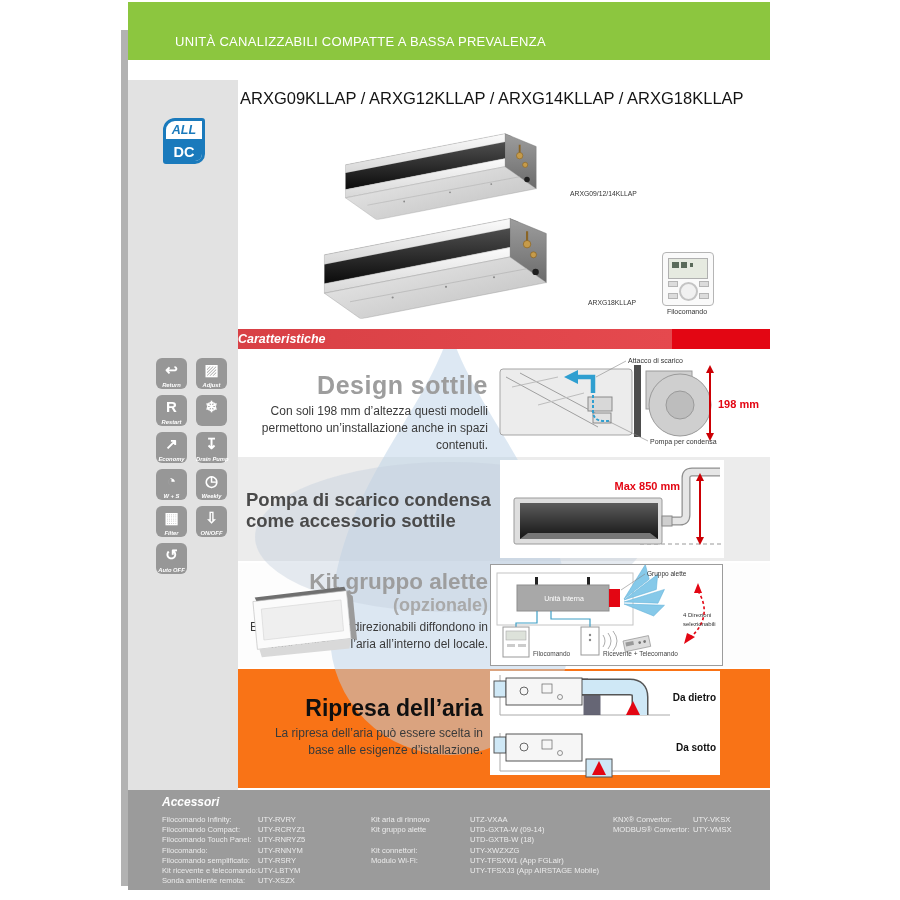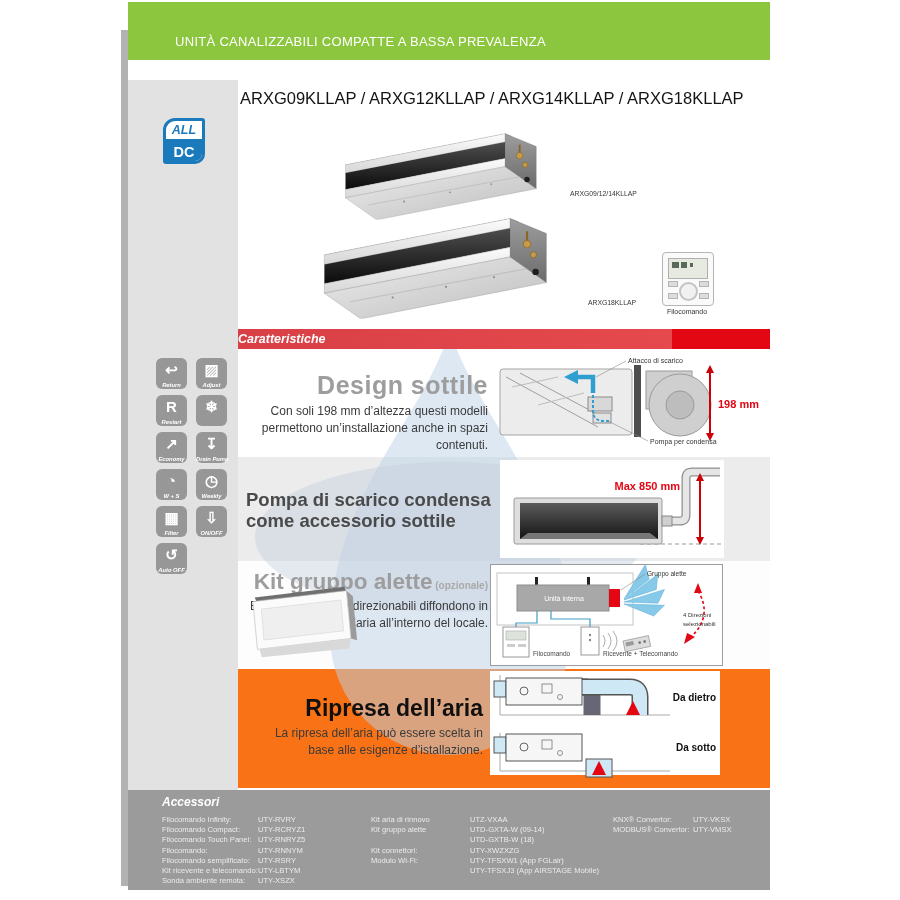--- a/index.html
+++ b/index.html
@@ -62,21 +62,21 @@
   .section{left:238px;width:532px;}
   #sec-design{top:351px;height:104px;background:#ffffff;}
   #sec-pump{top:457px;height:104px;background:#ececec;}
   #sec-louver{top:563px;height:104px;background:#fdfdfd;}
   #sec-intake{top:669px;height:119px;background:#f97316;}
   .sec-text{position:absolute;z-index:2;}
   .panel{position:absolute;background:#fff;z-index:2;}
   .sec-svg{position:absolute;z-index:2;}
   .h-gray{font-size:25px;font-weight:bold;color:#9d9d9d;letter-spacing:.5px;}
   .h-gray2{font-size:22.5px;font-weight:bold;color:#9d9d9d;}
-  .h-suffix{font-size:10px;font-weight:bold;color:#a9a9a9;}
+  .h-suffix{font-size:18px;font-weight:bold;color:#a9a9a9;}
   .h-dark{font-size:18.5px;font-weight:bold;color:#4a4a4a;line-height:1.16;}
   .h-black{font-size:23px;font-weight:bold;color:#101010;}
   .body-txt{font-size:12px;color:#3a3a3a;line-height:1.4;margin-top:3px;}
 
   #design-text{left:0;top:20px;width:250px;text-align:right;}
   #design-svg{left:260px;top:2px;}
   #pump-text{left:8px;top:32px;width:252px;}
   #pump-panel{left:262px;top:3px;width:224px;height:98px;}
   #louver-text{left:0;top:6px;width:250px;text-align:right;}
   #louver-photo{left:8px;top:20px;}

